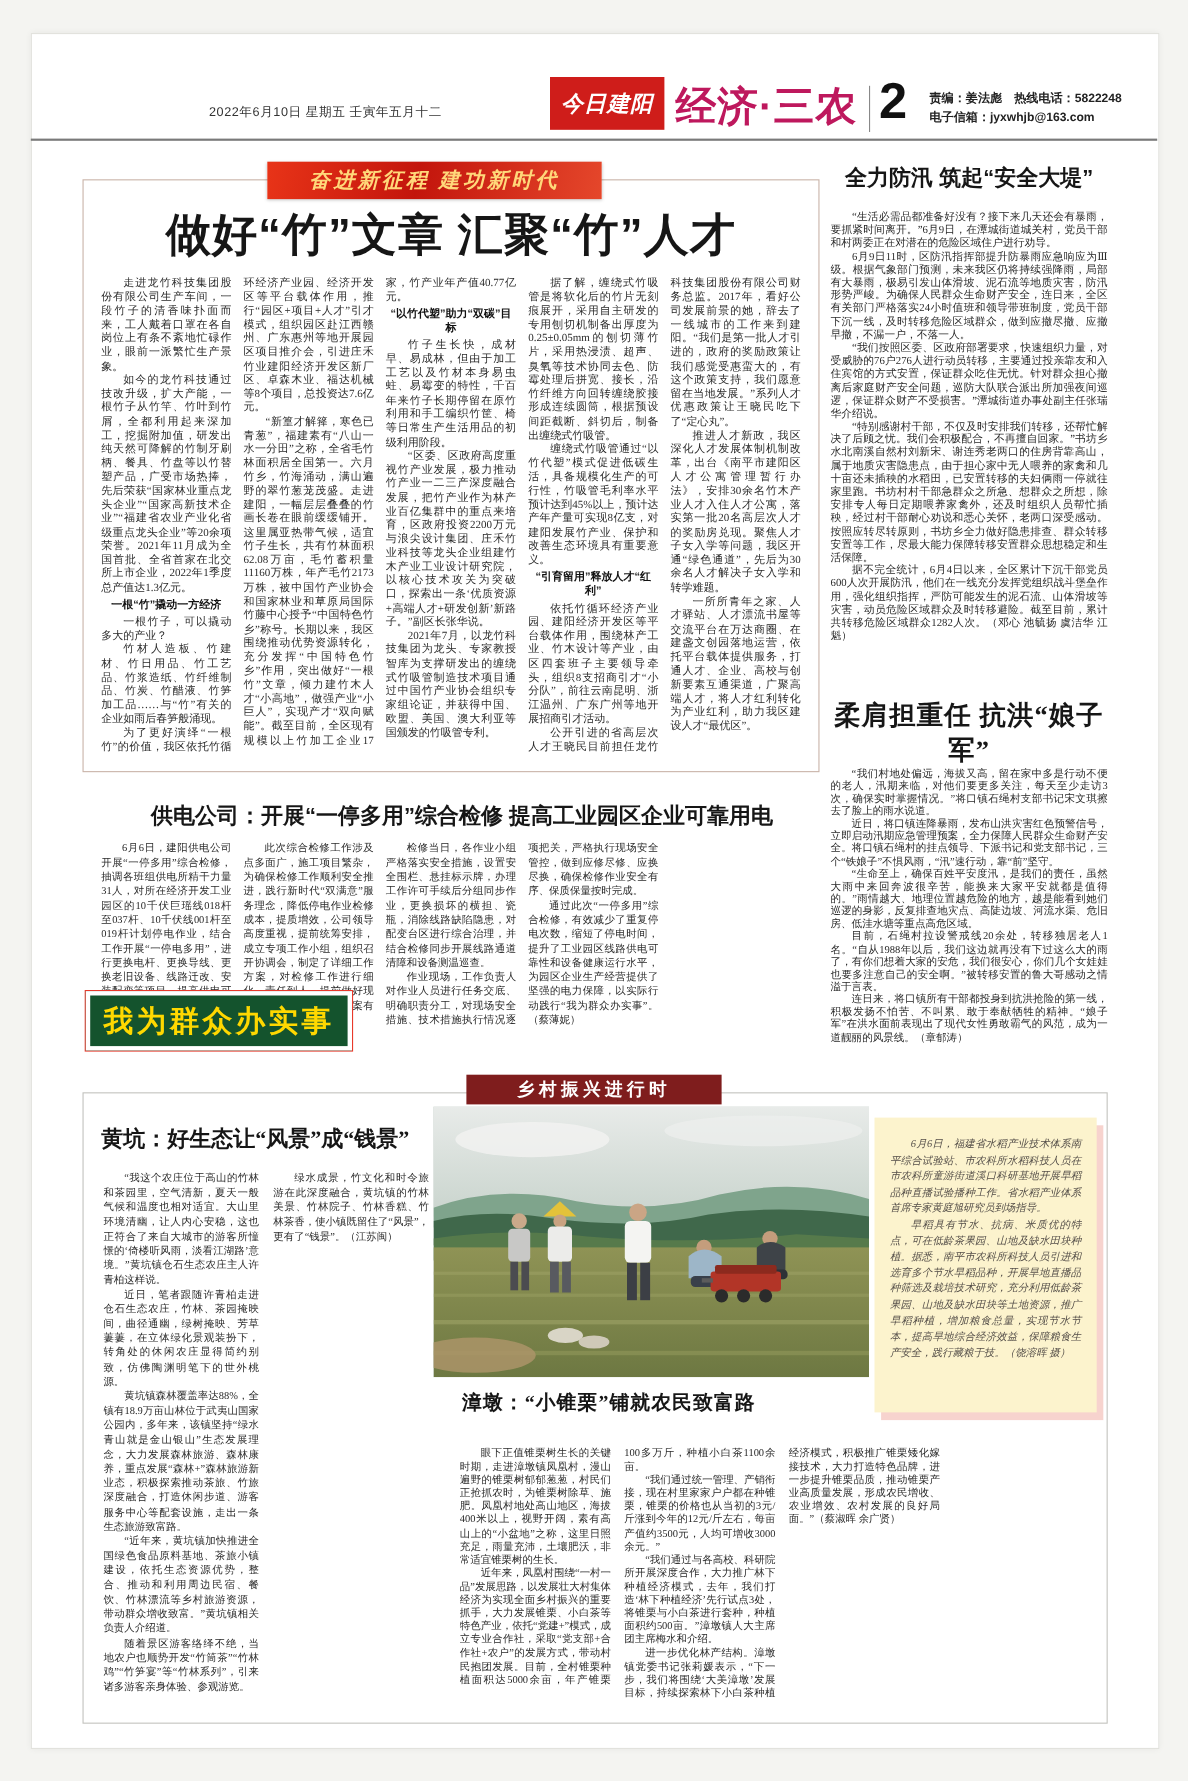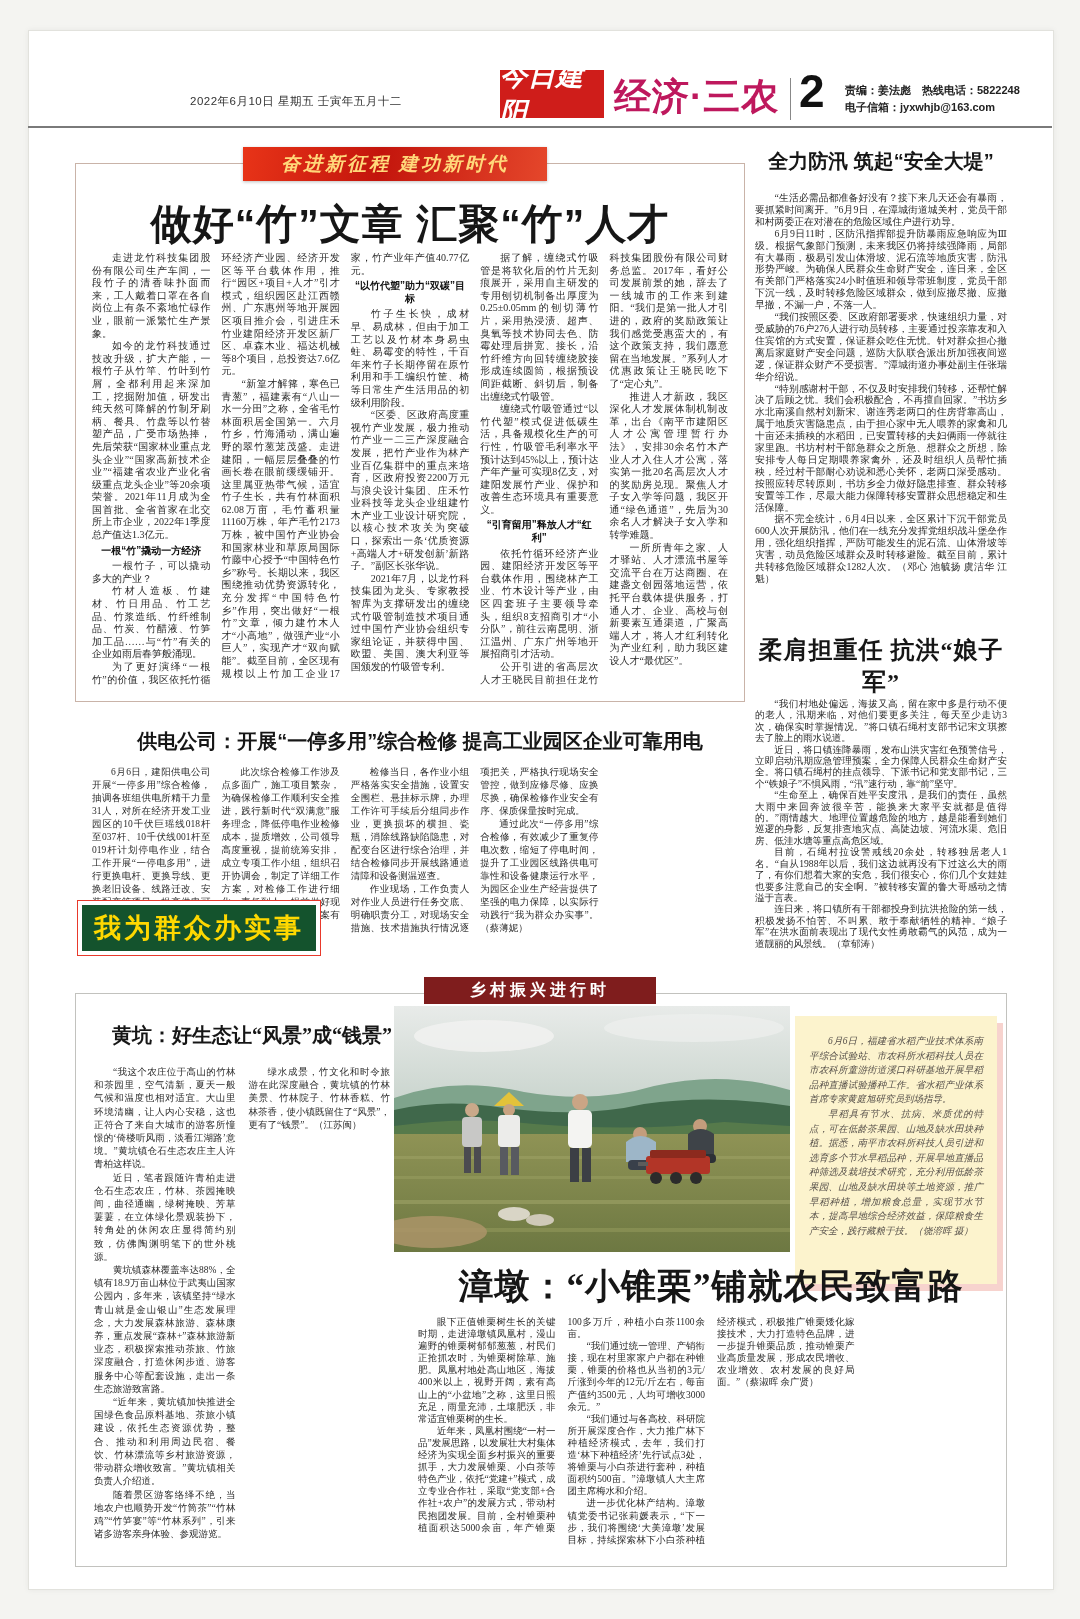--- a/index.html
+++ b/index.html
@@ -6,42 +6,42 @@
   body{width:1080px;height:1619px;position:relative;background:#f4f4f1;
        font-family:"Liberation Serif","DejaVu Serif",serif;color:#2a2a2a;}
   .abs{position:absolute;}
   #page{left:28px;top:30px;width:1024px;height:1558px;background:#fff;
         border:1px solid #e2e2dd;box-shadow:0 0 6px rgba(0,0,0,.06);}
   
   .date{left:190px;top:94px;font-size:11.5px;color:#333;letter-spacing:.5px;
         font-family:"Liberation Sans","DejaVu Sans",sans-serif;}
   .logo{left:500px;top:70px;width:104px;height:48px;background:#cf1d1a;color:#fff;
         display:flex;align-items:center;justify-content:center;font-weight:bold;
-        font-style:italic;font-size:27px;letter-spacing:1px;}
+        font-style:italic;font-size:20px;letter-spacing:1px;}
   .section{left:614px;top:72px;font-size:37px;font-weight:900;letter-spacing:1px;
         font-family:"Liberation Sans","DejaVu Sans",sans-serif;color:#be185d;}
   .vline{left:790px;top:78px;width:1px;height:42px;background:#888;}
   .pagenum{left:799px;top:64px;font-size:46px;font-weight:900;color:#111;
         font-family:"Liberation Sans","DejaVu Sans",sans-serif;}
   .edbox{left:845px;top:82px;font-size:11px;font-weight:bold;line-height:17px;color:#222;
         font-family:"Liberation Sans","DejaVu Sans",sans-serif;}
   .rule{left:28px;top:126px;width:1024px;height:2px;background:#7a7a7a;}
   
   .art{text-align:justify;overflow:hidden;}
   .art p{margin:0;text-indent:2em;}
   .art p.sub{text-indent:0;font-weight:bold;text-align:center;margin:3px 0;color:#111;
         font-family:"Liberation Sans","DejaVu Sans",sans-serif;}
   
   .mainbox{left:75px;top:163px;width:668px;height:537px;border:1px solid #c9b3a8;background:#fff;}
   .banner{left:243px;top:147px;width:304px;height:34px;
         background:linear-gradient(100deg,#e83418 0%,#c3150c 45%,#e5472b 100%);
         display:flex;align-items:center;justify-content:center;
         color:#ffd87a;font-size:19px;font-weight:bold;font-style:italic;letter-spacing:3px;
         box-shadow:0 1px 3px rgba(0,0,0,.25);}
-  .mainhead{left:85px;top:197px;width:650px;text-align:center;font-size:41px;font-weight:900;
+  .mainhead{left:85px;top:186px;width:650px;text-align:center;font-size:41px;font-weight:900;
         color:#161616;letter-spacing:1px;font-family:"Liberation Sans","DejaVu Sans",sans-serif;}
   .mainbody{left:92px;top:252px;width:636px;height:440px;
         column-count:5;column-gap:11px;column-fill:auto;font-size:10px;line-height:12.6px;}
   
   .floodhead{left:755px;top:148px;width:252px;text-align:center;font-size:20px;font-weight:900;
         color:#161616;font-family:"Liberation Sans","DejaVu Sans",sans-serif;}
   .floodbody{left:755px;top:192px;width:252px;height:420px;font-size:9.8px;line-height:11.9px;}
   .womenhead{left:755px;top:634px;width:252px;text-align:center;font-size:24px;font-weight:900;
         color:#161616;letter-spacing:1px;}
   .womenbody{left:755px;top:698px;width:252px;height:280px;font-size:9.6px;line-height:11.4px;}
@@ -52,29 +52,29 @@
         column-count:5;column-gap:11px;column-fill:auto;font-size:9.5px;line-height:13px;}
   .badge{left:78px;top:901px;width:234px;height:46px;background:#14532d;border:4px solid #fff;
         display:flex;align-items:center;justify-content:center;color:#ffd800;font-size:27px;
         font-weight:900;letter-spacing:3px;font-family:"Liberation Sans","DejaVu Sans",sans-serif;
         box-shadow:0 0 0 1px #e8392b;}
   
   .ruralbox{left:75px;top:993px;width:930px;height:572px;border:1px solid #c2c2be;background:#fff;}
   .ruralbanner{left:424px;top:977px;width:232px;height:27px;background:#7f1d1d;color:#fff;
         display:flex;align-items:center;justify-content:center;font-size:16px;font-weight:bold;
         letter-spacing:4px;font-family:"Liberation Sans","DejaVu Sans",sans-serif;}
-  .hkhead{left:92px;top:1022px;width:300px;text-align:right;font-size:20px;font-weight:900;color:#161616;}
+  .hkhead{left:92px;top:1022px;width:300px;text-align:left;font-size:20px;font-weight:900;color:#161616;}
   .hkbody{left:94px;top:1066px;width:296px;height:478px;
         column-count:2;column-gap:13px;column-fill:auto;font-size:9.5px;line-height:13.2px;}
   .photo{left:394px;top:1006px;width:396px;height:246px;overflow:hidden;background:#cfd8d2;}
   .notebox{left:795px;top:1016px;width:202px;height:268px;background:#fcf3cd;
         box-shadow:6px 7px 0 rgba(240,168,158,.5);box-sizing:border-box;padding:18px 14px;
         font-style:italic;font-size:9.5px;line-height:14.6px;color:#56504a;text-align:justify;overflow:hidden;}
   .notebox p{margin:0;text-indent:2em;}
-  .zdhead{left:420px;top:1263px;width:582px;text-align:center;font-size:35px;font-weight:900;
+  .zdhead{left:420px;top:1263px;width:582px;text-align:left;font-size:18px;font-weight:900;
         color:#161616;letter-spacing:1px;}
   .zdbody{left:418px;top:1316px;width:586px;height:240px;
         column-count:4;column-gap:12px;column-fill:auto;font-size:9.5px;line-height:12.1px;}
 </style>
 </head>
 <body>
 
 <div id="page" class="abs"></div>
 
 <div class="abs date">2022年6月10日  星期五  壬寅年五月十二</div>

